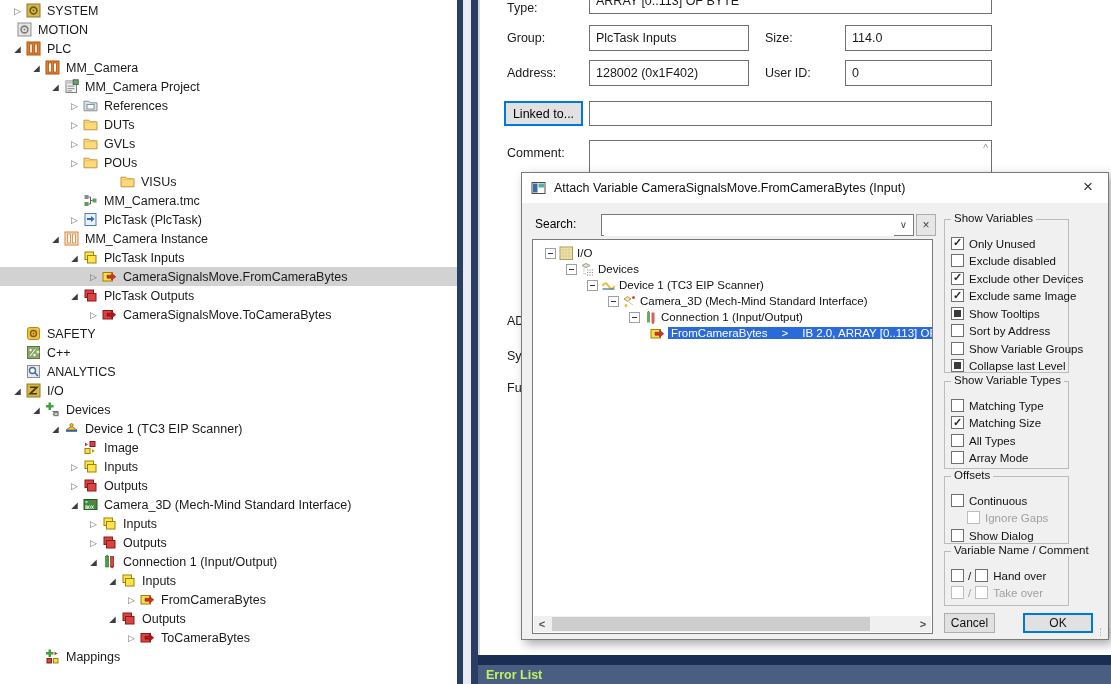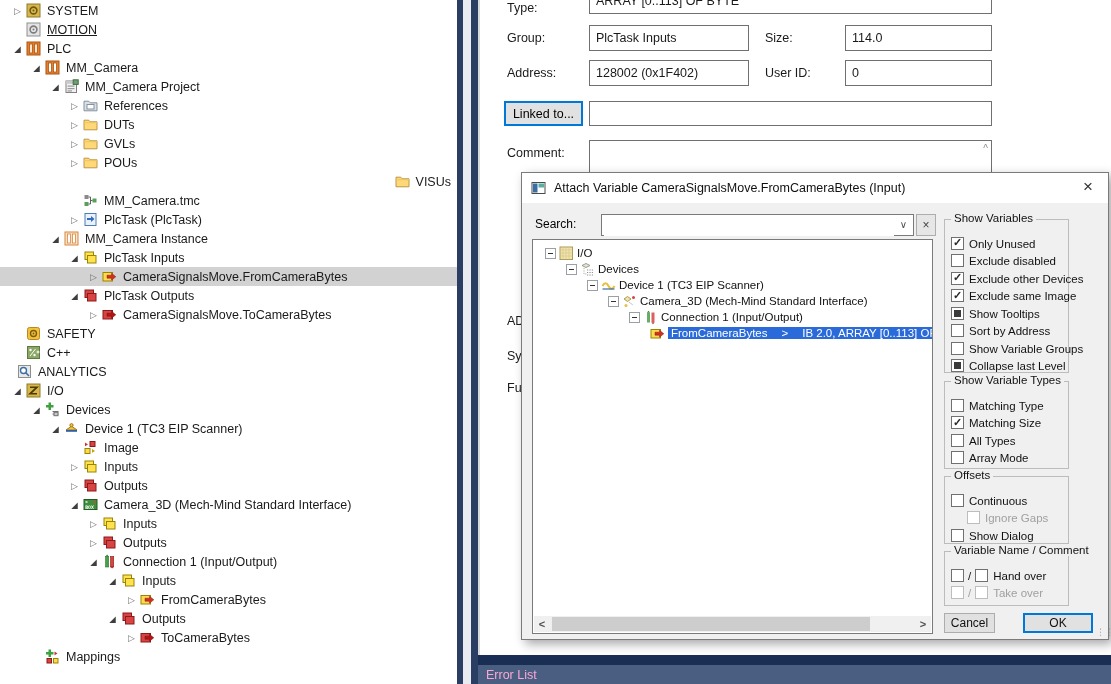--- a/index.html
+++ b/index.html
@@ -73,40 +73,40 @@
   .dualslash{margin:0 4px 0 -1px;}
   .btn{position:absolute;background:#e1e1e1;border:1px solid #adadad;box-sizing:border-box;
        font-size:12px;color:#111;display:flex;align-items:center;justify-content:center;}
   .btn.default{border:2px solid #0078d7;}
   #dlg-grip{position:absolute;right:2px;bottom:2px;width:10px;height:10px;color:#9a9a9a;font-size:9px;line-height:10px;}
 
   
   #error-strip{position:absolute;left:478px;top:655px;width:633px;height:10px;background:#1a2d52;}
   #error-bar{position:absolute;left:478px;top:665px;width:633px;height:19px;background:#4a5e82;
              display:flex;align-items:center;padding-left:8px;box-sizing:border-box;}
-  #error-bar span{color:#f9a8d4;font-size:12.5px;}
+  #error-bar span{color:#bef264;font-size:12.5px;font-weight:bold;}
 </style>
 </head>
 <body>
 
 <div id="app">
 
   <div id="left-tree">
       <div class="trow" style="padding-left: 9px;">
         <span class="arrow collapsed">▷</span>
         <span class="ticon">
           <svg viewBox="0 0 15 15">
             <rect x="1" y="1" width="13" height="13" fill="#d7b64e" stroke="#8f7a28"></rect>
             <circle cx="7.5" cy="7.5" r="3.4" fill="none" stroke="#6e5a10" stroke-width="1.6"></circle>
             <circle cx="7.5" cy="7.5" r="1" fill="#6e5a10"></circle>
           </svg>
         </span>
         <span class="tlabel">SYSTEM</span>
       </div>
-      <div class="trow" style="padding-left: 9px; text-decoration: underline;">
+      <div class="trow" style="">
         <span class="arrow none"></span>
         <span class="ticon">
           <svg viewBox="0 0 15 15">
             <rect x="1" y="1" width="13" height="13" fill="#e4e4e4" stroke="#8f8f8f"></rect>
             <circle cx="7.5" cy="7.5" r="3.4" fill="none" stroke="#7d7d7d" stroke-width="1.6"></circle>
             <circle cx="7.5" cy="7.5" r="1" fill="#7d7d7d"></circle>
           </svg>
         </span>
         <span class="tlabel">MOTION</span>
       </div>
@@ -179,21 +179,21 @@
       <div class="trow" style="padding-left: 66px;">
         <span class="arrow collapsed">▷</span>
         <span class="ticon">
           <svg viewBox="0 0 15 15">
             <path d="M1 3.2 L5.8 3.2 L7.2 4.8 L14 4.8 L14 12.8 L1 12.8 Z" fill="#ffd978" stroke="#bd9646"></path>
             <path d="M1 5.7 L14 5.7" stroke="#efc45f"></path>
           </svg>
         </span>
         <span class="tlabel">POUs</span>
       </div>
-      <div class="trow" style="padding-left: 103px; justify-content: flex-end;">
+      <div class="trow" style="padding-left: 103px;">
         <span class="arrow none"></span>
         <span class="ticon">
           <svg viewBox="0 0 15 15">
             <path d="M1 3.2 L5.8 3.2 L7.2 4.8 L14 4.8 L14 12.8 L1 12.8 Z" fill="#ffd978" stroke="#bd9646"></path>
             <path d="M1 5.7 L14 5.7" stroke="#efc45f"></path>
           </svg>
         </span>
         <span class="tlabel">VISUs</span>
       </div>
       <div class="trow" style="padding-left: 66px;">
@@ -286,21 +286,21 @@
           <svg viewBox="0 0 15 15">
             <rect x="1.5" y="1.5" width="12" height="12" fill="#8ca868" stroke="#5e7a40"></rect>
             <circle cx="4.5" cy="5" r="1.2" fill="#fff"></circle>
             <circle cx="8.5" cy="10" r="1.2" fill="#fff"></circle>
             <path d="M9.5 4 L4 11" stroke="#fff"></path>
             <path d="M10.5 7 h3 M12 5.5 v3" stroke="#fff"></path>
           </svg>
         </span>
         <span class="tlabel">C++</span>
       </div>
-      <div class="trow" style="">
+      <div class="trow" style="padding-left: 9px;">
         <span class="arrow none"></span>
         <span class="ticon">
           <svg viewBox="0 0 15 15">
             <rect x="1.5" y="1.5" width="12" height="12" fill="#e8e8e8" stroke="#8f8f8f"></rect>
             <circle cx="6.5" cy="6.5" r="3" fill="#fff" stroke="#3a6ea5" stroke-width="1.4"></circle>
             <path d="M8.8 8.8 L12 12" stroke="#3a6ea5" stroke-width="1.6"></path>
           </svg>
         </span>
         <span class="tlabel">ANALYTICS</span>
       </div>

